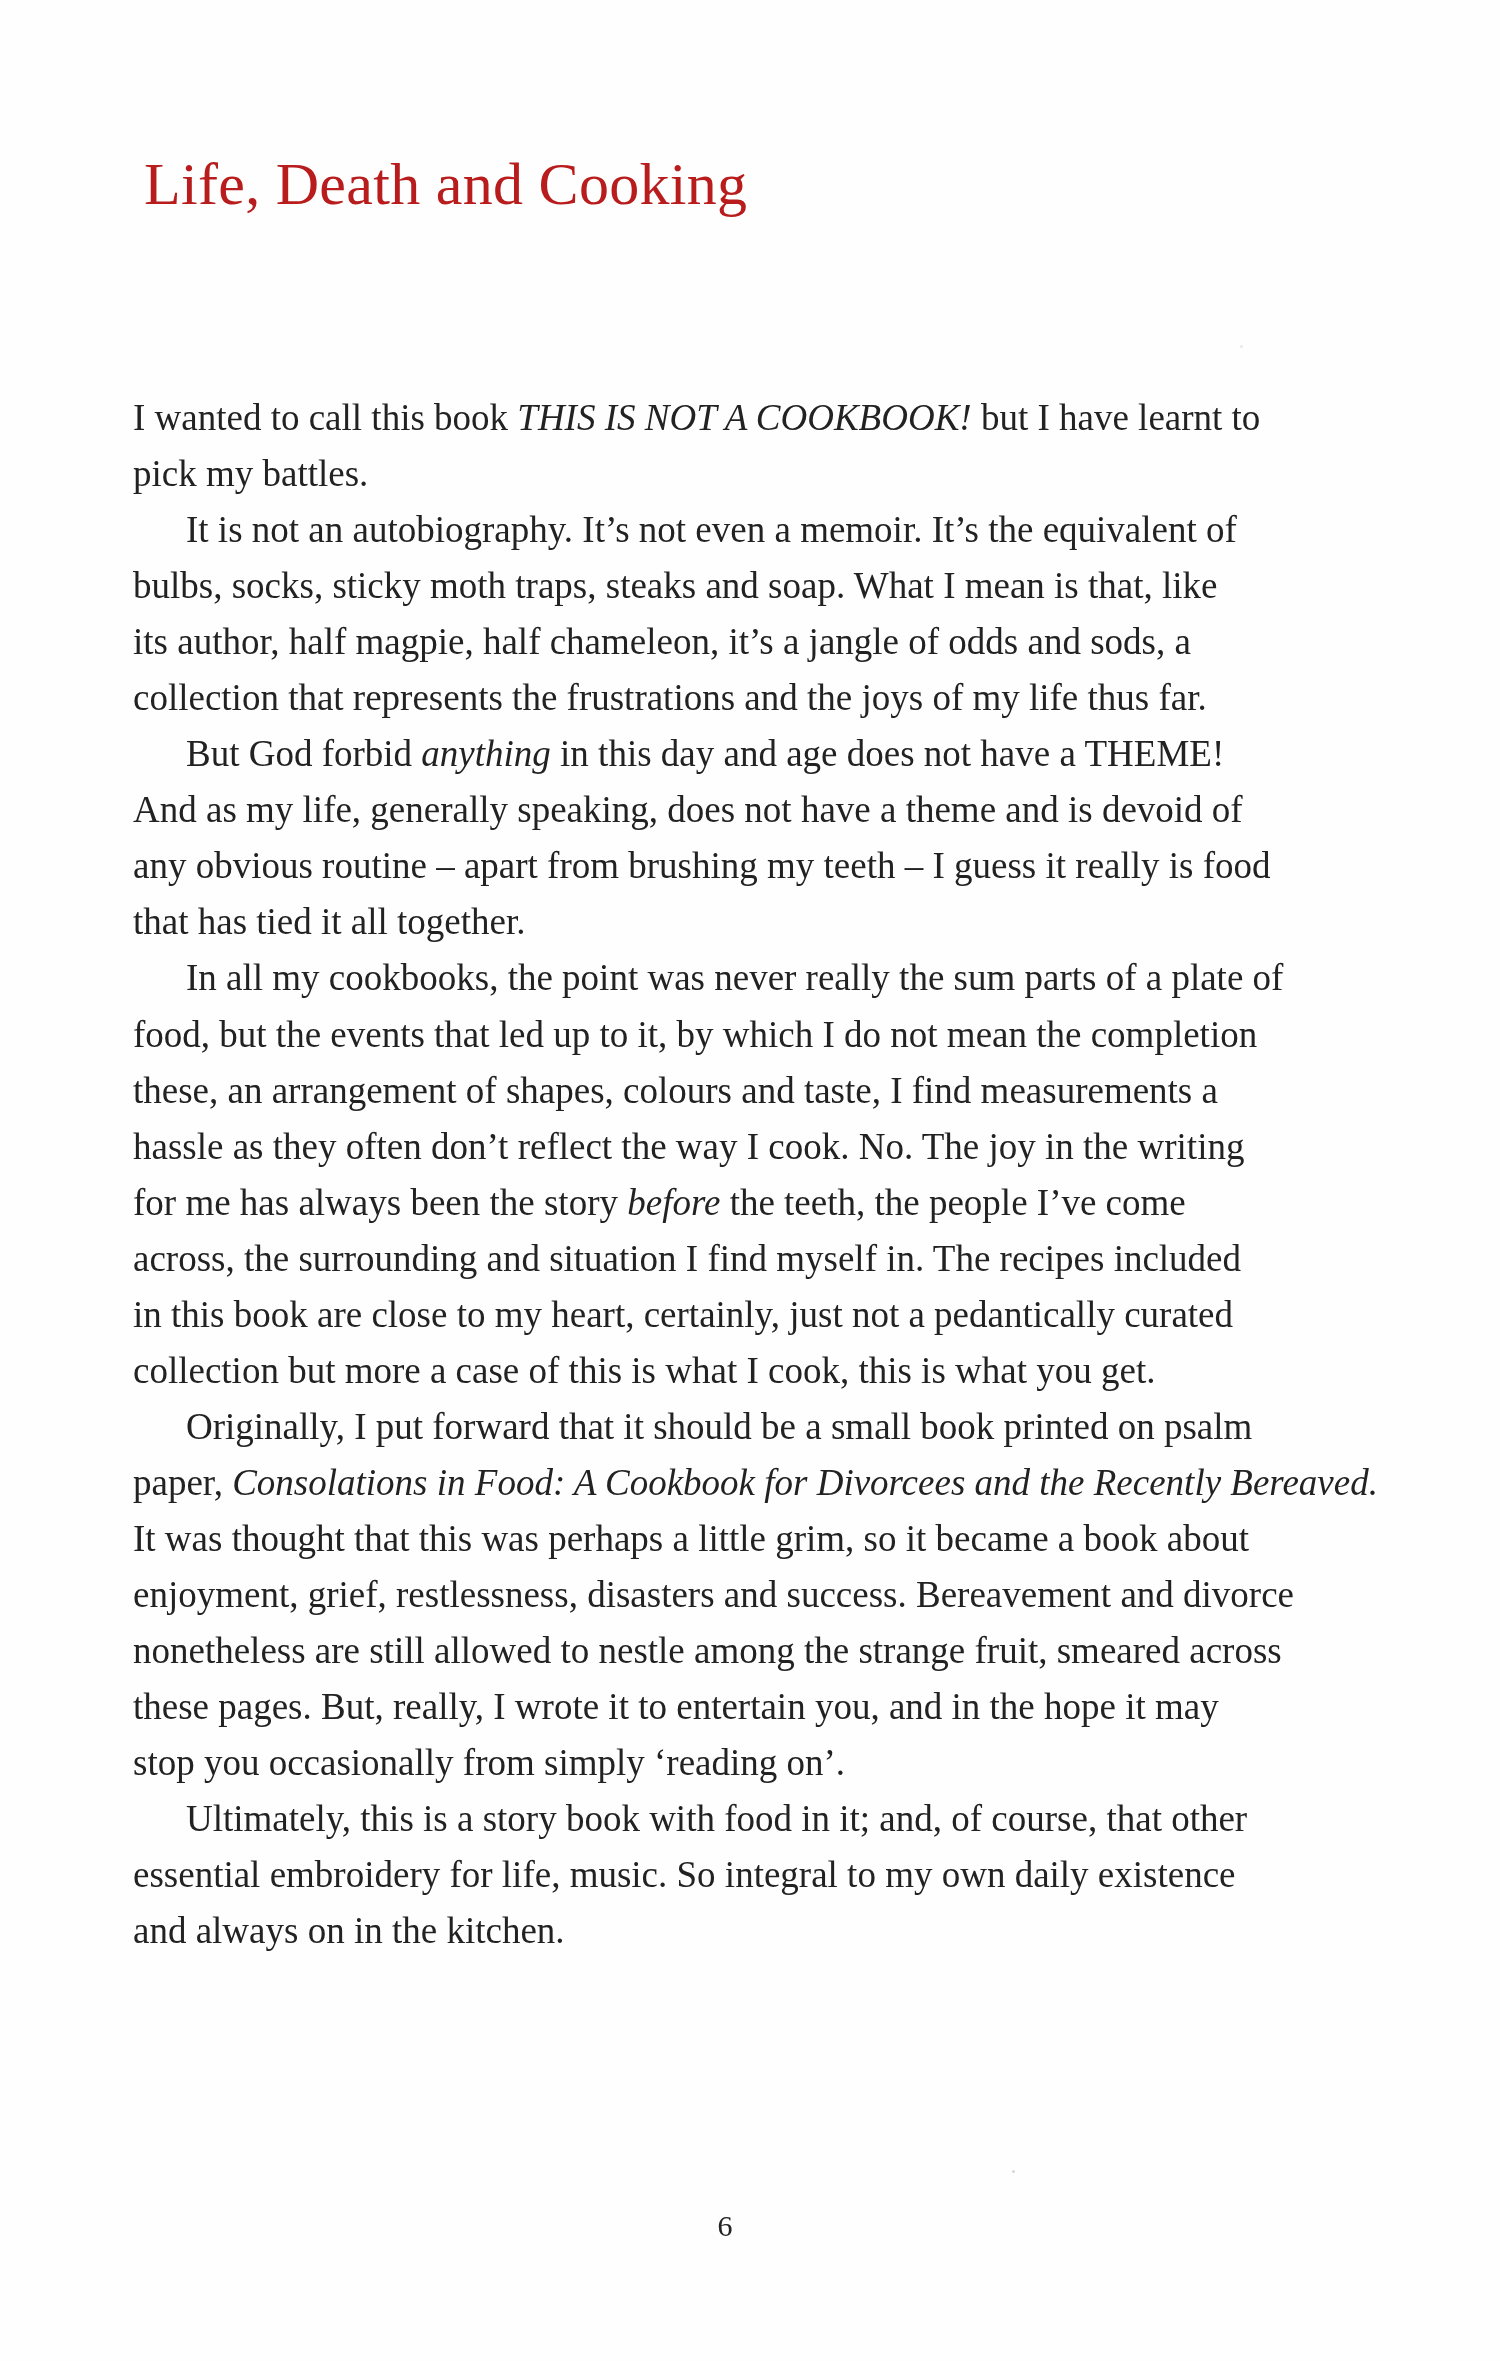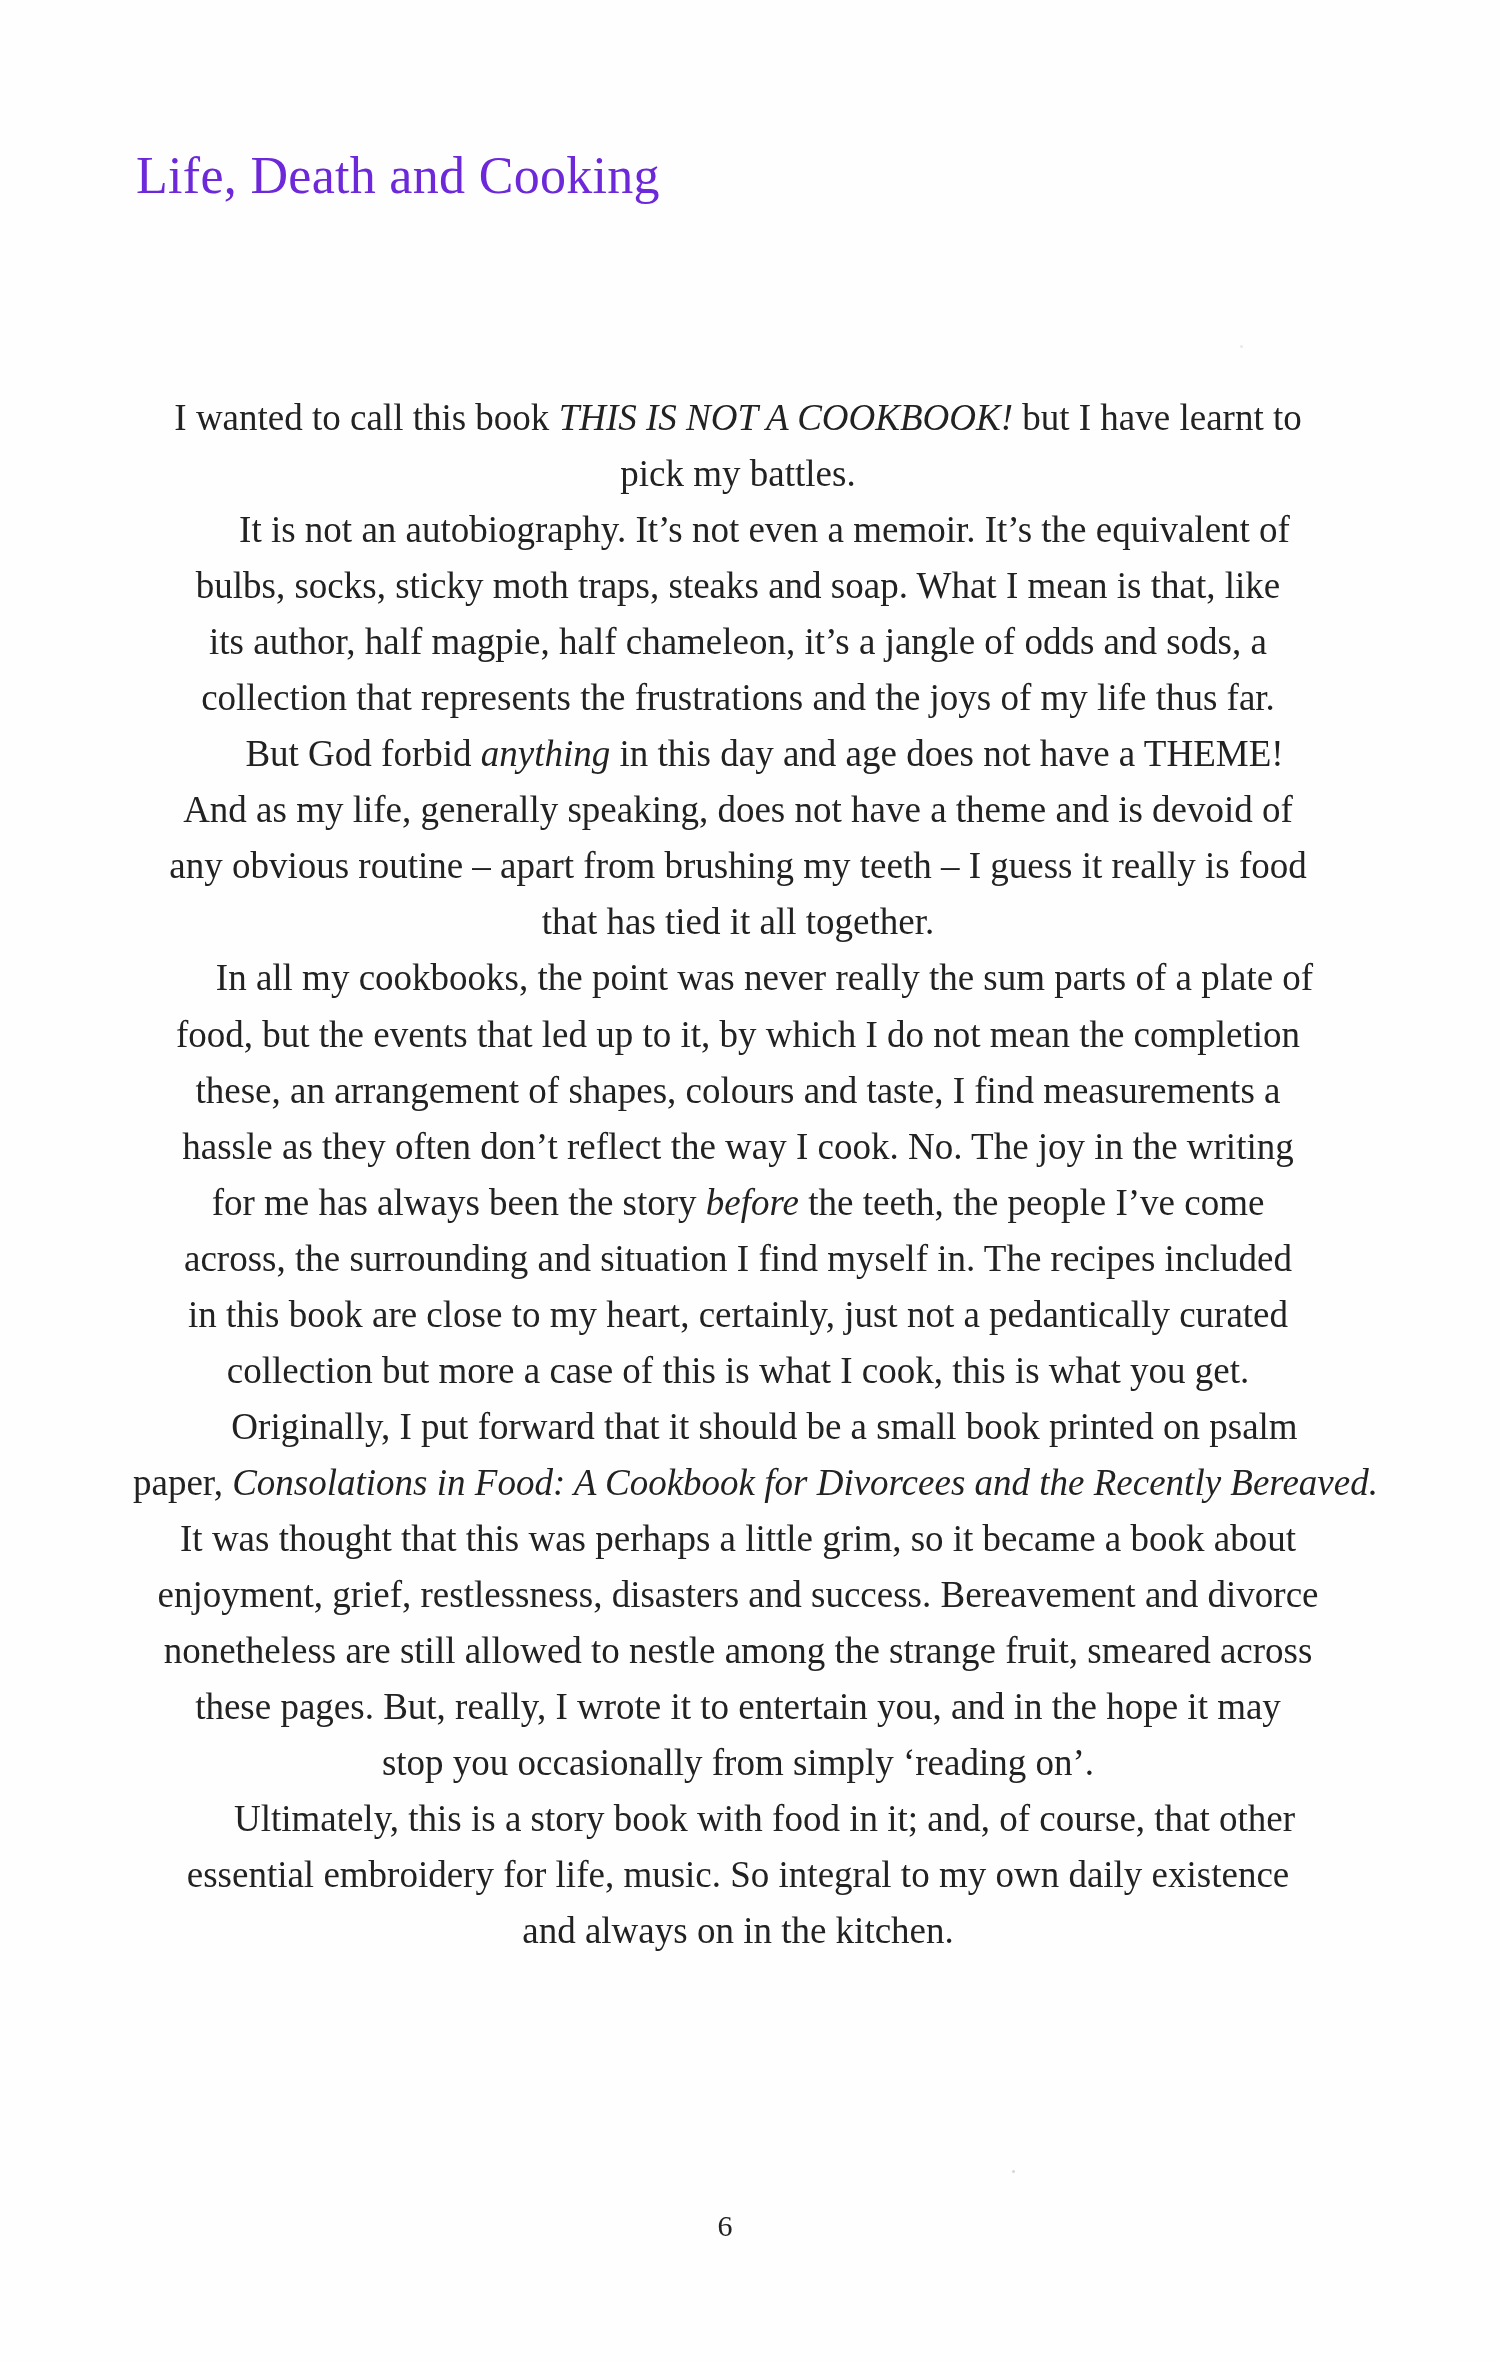--- a/index.html
+++ b/index.html
@@ -18,42 +18,41 @@
       position: absolute;
       left: 0; top: 0;
       width: 1500px;
       height: 2361px;
       background: #fefefe;
     }
     .chapter-title {
       position: absolute;
       left: 136px;
       top: 140px;
-      margin: 0;
+      margin: 8px;
       font-family: "Liberation Serif", "DejaVu Serif", serif;
       font-weight: normal;
-      font-size: 52px;
+      font-size: 60px;
       line-height: 72px;
-      color: #6d28d9;
+      color: #b91c1c;
       letter-spacing: 0.3px;
       white-space: nowrap;
     }
     .body-text {
       position: absolute;
       left: 133px;
       top: 390px;
       width: 1210px;
       font-family: "Liberation Serif", "DejaVu Serif", serif;
       font-size: 37px;
       line-height: 56.05px;
       color: #222222;
     }
     .para {
       margin: 0;
-      text-align: center;
     }
     .line {
       display: block;
       white-space: nowrap;
       height: 56.05px;
     }
     .line.indent {
       padding-left: 53px;
     }
     .line em {

